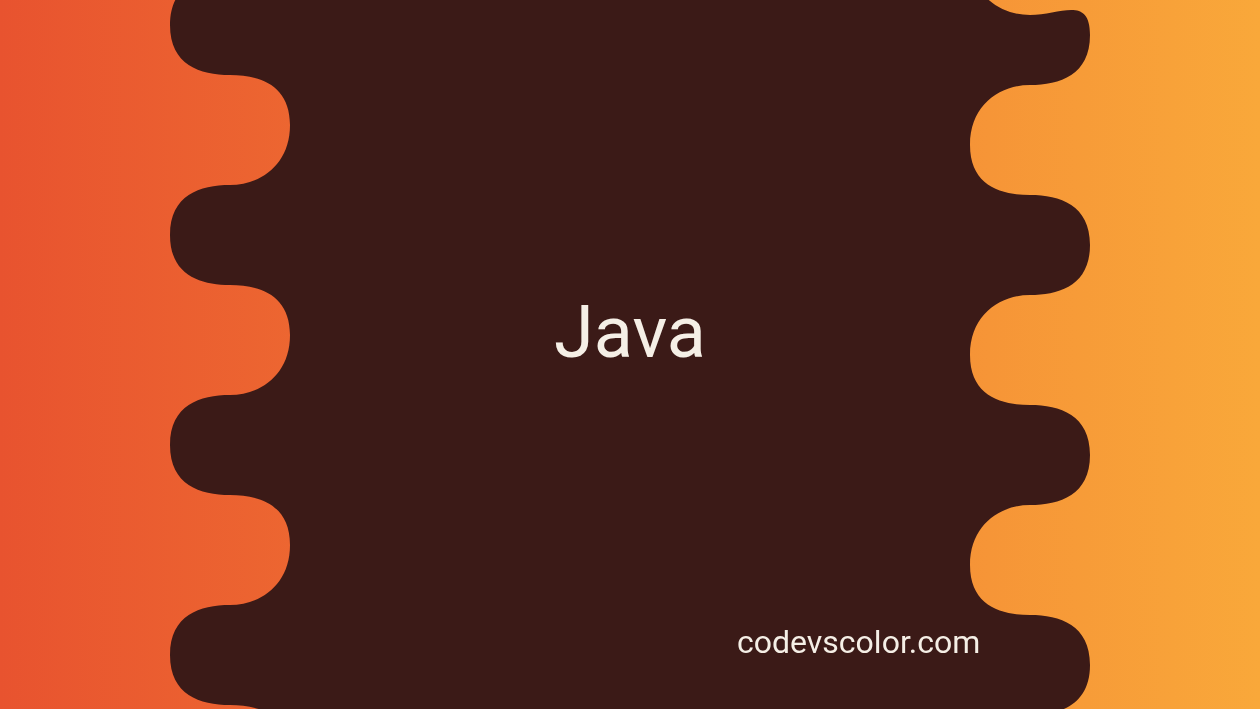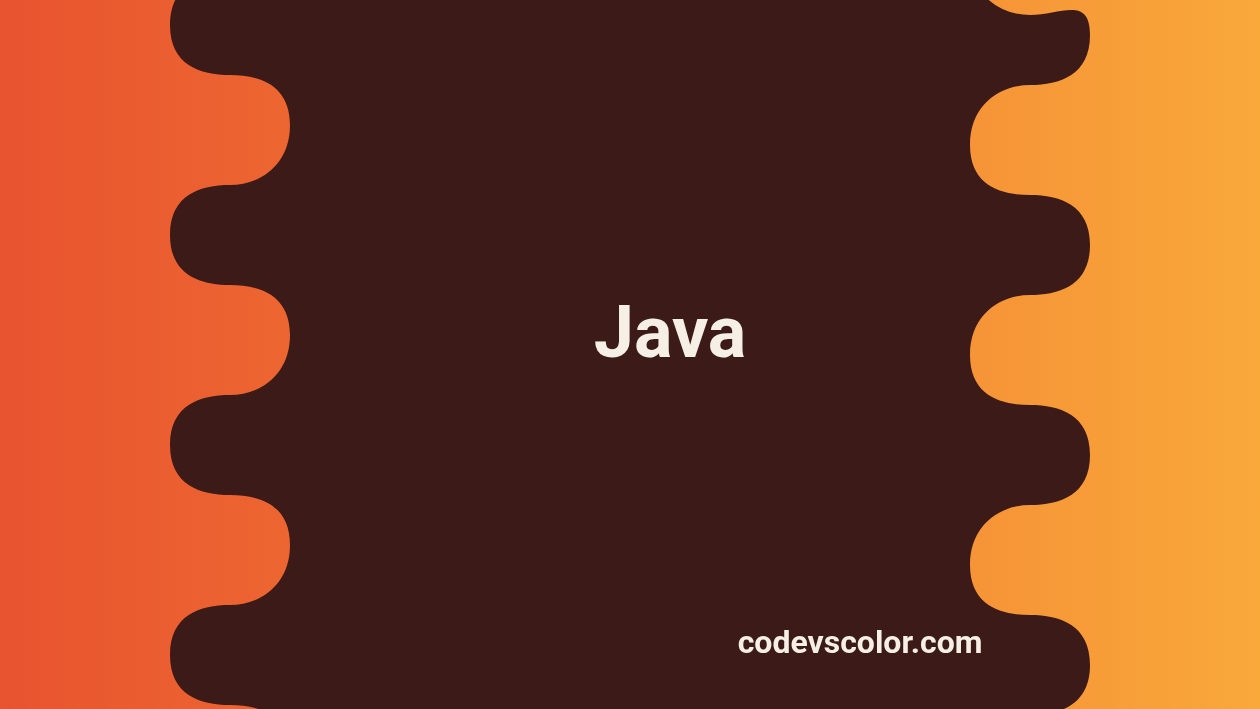--- a/index.html
+++ b/index.html
@@ -27,34 +27,33 @@
       width: 920px;
       height: 760px;
     }
     .title {
       position: absolute;
       left: 50%;
       top: 47%;
       transform: translate(-50%, -50%);
       color: #f5efe6;
       font-size: 72px;
-      font-weight: 700;
+      font-weight: 400;
       text-align: left;
       line-height: 1.28;
       white-space: nowrap;
-      margin-left: 40px;
     }
     .attribution {
       position: absolute;
       left: 50%;
       transform: translateX(44%);
       bottom: 48px;
       color: #f5efe6;
       font-size: 32px;
-      font-weight: 700;
+      font-weight: 400;
     }
   </style>
 </head>
 <body>
 
 <div class="background"></div>
 
 <svg class="dark-shape" viewBox="0 0 920 760">
   <path fill="#3b1a17" d="
     M 120 -20

